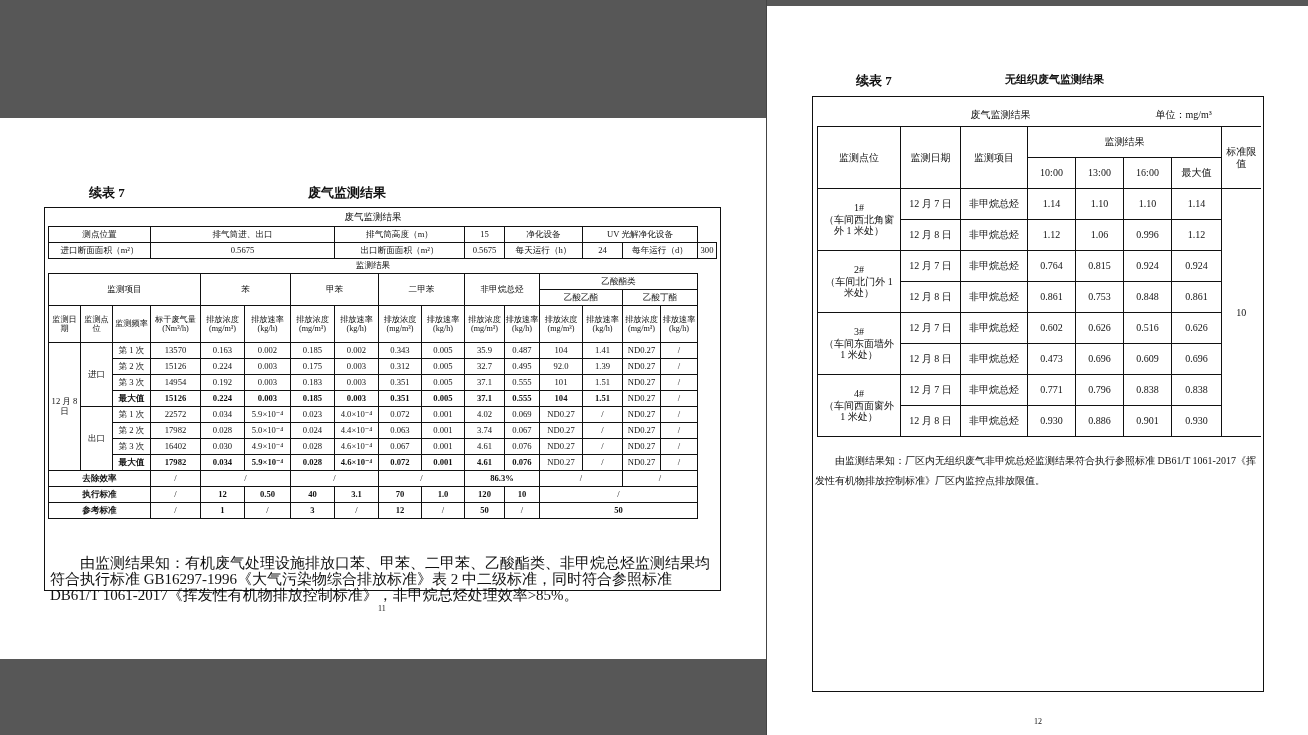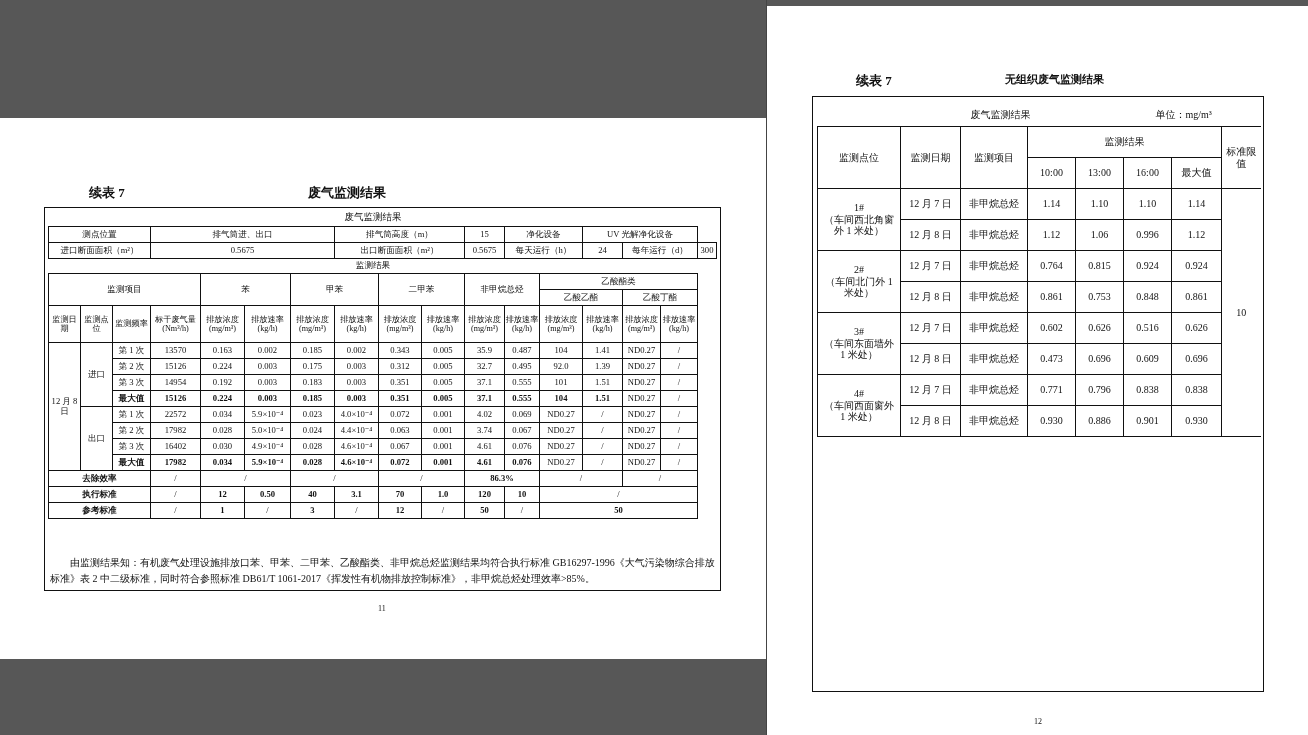--- a/index.html
+++ b/index.html
@@ -13,21 +13,21 @@
   table{border-collapse:collapse;position:absolute;table-layout:fixed;}
   td{border:1px solid #111;text-align:center;vertical-align:middle;padding:0;font-size:8.6px;line-height:1.15;overflow:hidden;white-space:nowrap;}
   td.wrap{white-space:normal;}
   .b{font-weight:bold;}
   .frame{position:absolute;border:1.3px solid #111;box-sizing:border-box;}
   
   #lt td{height:15px;}
   #lt .hdrtitle{border-left:none;border-right:none;height:18px;font-size:9.5px;}
   #lt .sec{border-left:none;border-right:none;height:14px;}
   #lt .unitrow td{height:36px;font-size:8.2px;}
-  .note{position:absolute;font-size:10px;line-height:16px;}
+  .note{position:absolute;font-size:15px;line-height:16px;}
   
   #rt td{font-size:10px;height:30px;}
   #rt .topline td{border-left:none;border-right:none;border-top:none;height:22px;}
   .note-r{position:absolute;font-size:10px;line-height:20px;}
 </style>
 </head>
 <body>
 
 <div class="sep"></div>
 
@@ -397,14 +397,15 @@
           <td>12 月 8 日</td>
           <td>非甲烷总烃</td>
           <td>0.930</td>
           <td>0.886</td>
           <td>0.901</td>
           <td>0.930</td>
         </tr>
       </tbody>
   </table>
 
+  <div class="note-r" style="left:48px;top:445px;width:445px;text-indent:2em;">由监测结果知：厂区内无组织废气非甲烷总烃监测结果符合执行参照标准 DB61/T 1061-2017《挥发性有机物排放控制标准》厂区内监控点排放限值。</div>
   <div class="pno" style="left:267px;top:711px;">12</div>
 </div>
 
 </body></html>

